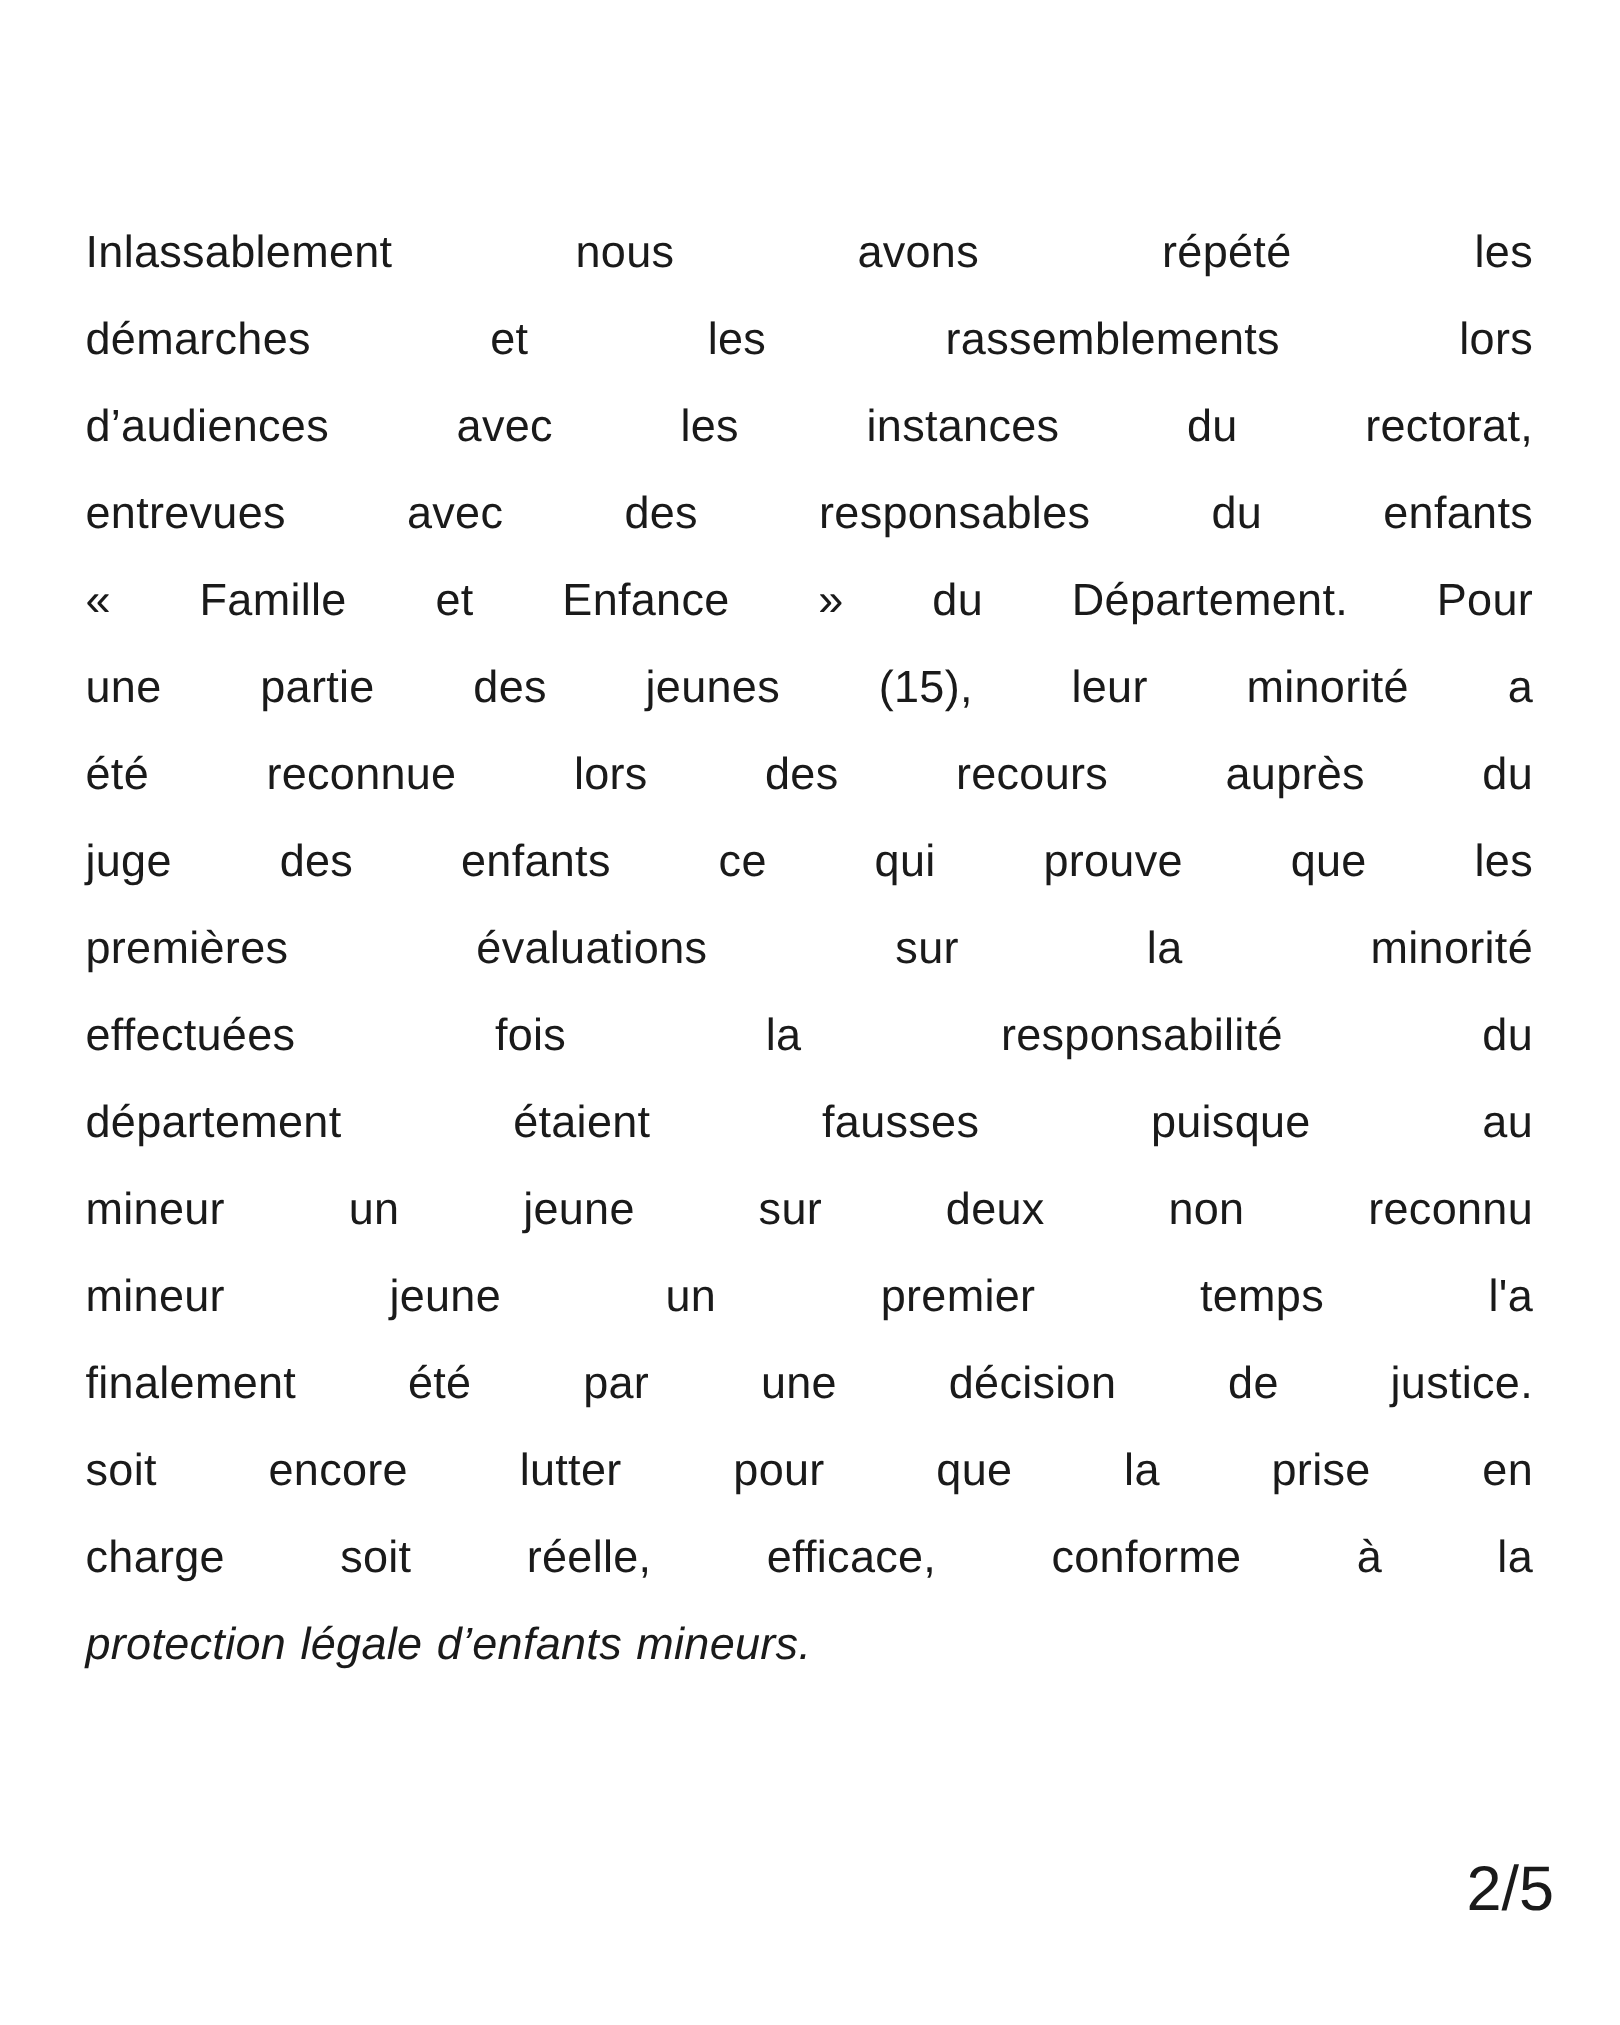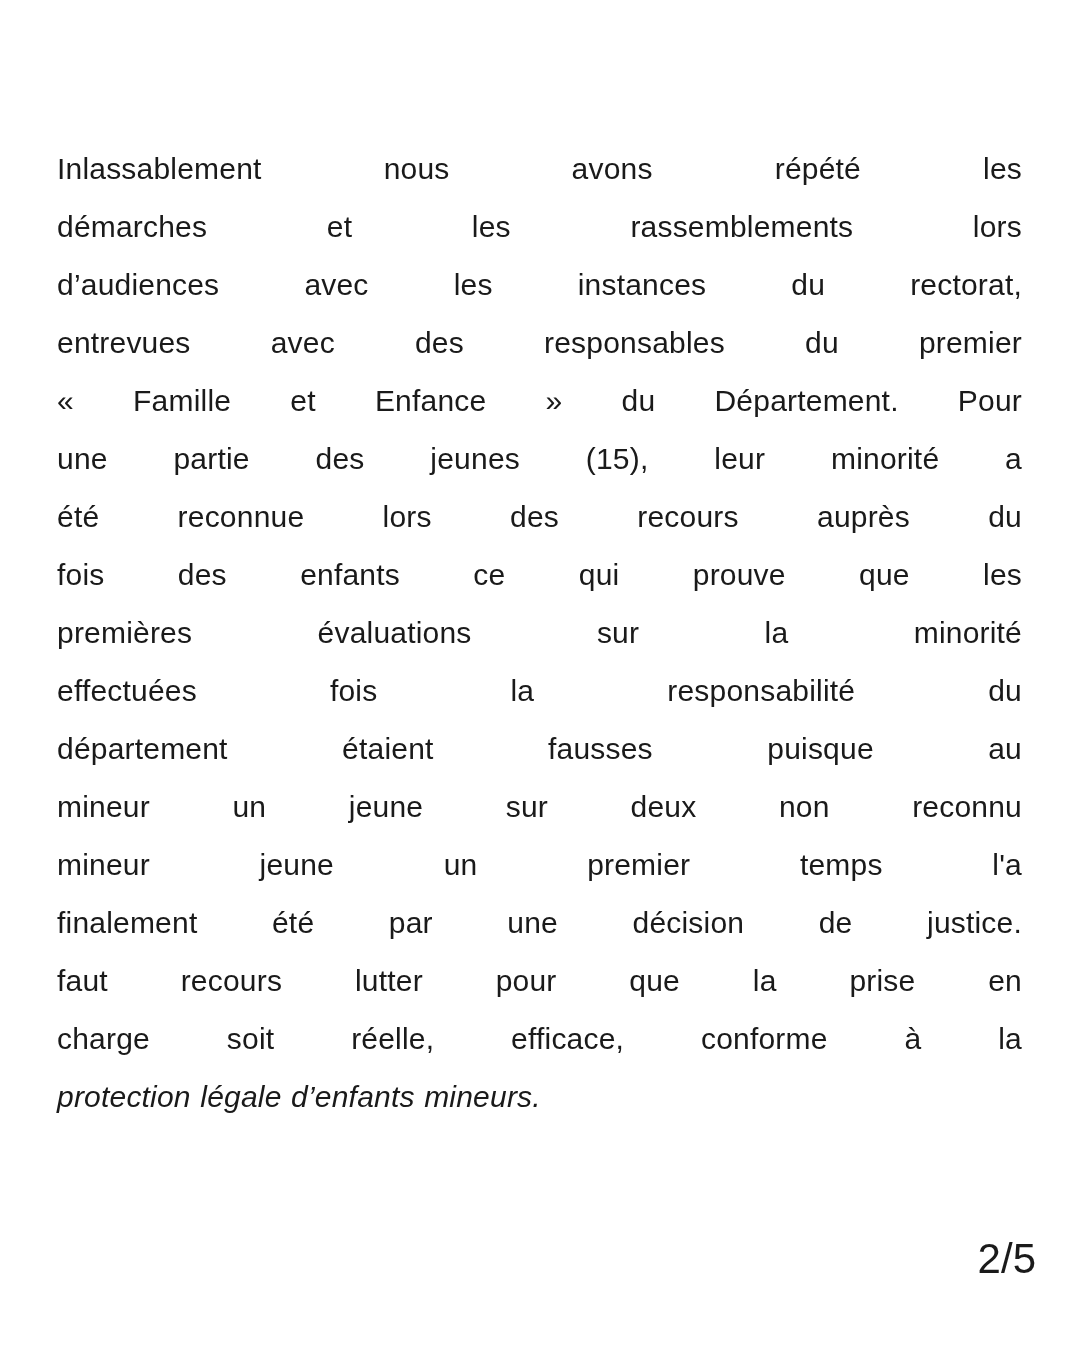--- a/index.html
+++ b/index.html
@@ -45,29 +45,29 @@
   }
 </style>
 </head>
 <body>
 
 <div class="page">
   <div class="text-block">
       <div class="line">Inlassablement nous avons répété les</div>
       <div class="line">démarches et les rassemblements lors</div>
       <div class="line">d’audiences avec les instances du rectorat,</div>
-      <div class="line">entrevues avec des responsables du premier</div>
+      <div class="line">entrevues avec des responsables du enfants</div>
       <div class="line">« Famille et Enfance » du Département. Pour</div>
       <div class="line">une partie des jeunes (15), leur minorité a</div>
       <div class="line">été reconnue lors des recours auprès du</div>
-      <div class="line">fois des enfants ce qui prouve que les</div>
+      <div class="line">juge des enfants ce qui prouve que les</div>
       <div class="line">premières évaluations sur la minorité</div>
       <div class="line">effectuées fois la responsabilité du</div>
       <div class="line">département étaient fausses puisque au</div>
       <div class="line">mineur un jeune sur deux non reconnu</div>
       <div class="line">mineur jeune un premier temps l'a</div>
       <div class="line">finalement été par une décision de justice.</div>
-      <div class="line">faut recours lutter pour que la prise en</div>
+      <div class="line">soit encore lutter pour que la prise en</div>
       <div class="line">charge soit réelle, efficace, conforme à la</div>
       <div class="line last">protection légale d’enfants mineurs.</div>
     </div>
   <div class="page-number">2/5</div>
 </div>
 
 </body></html>

